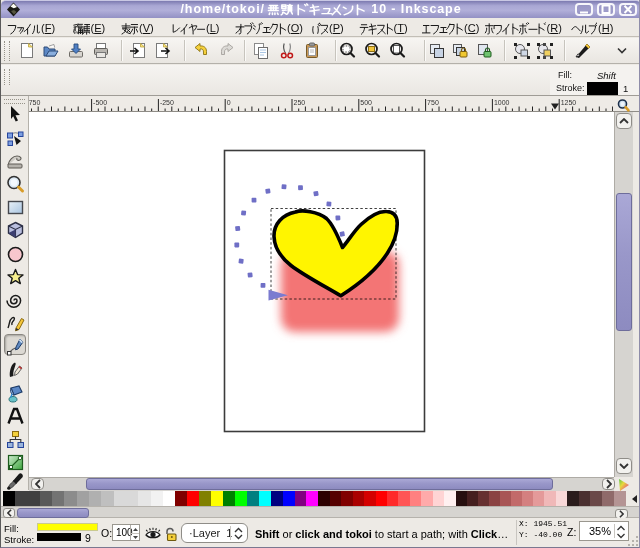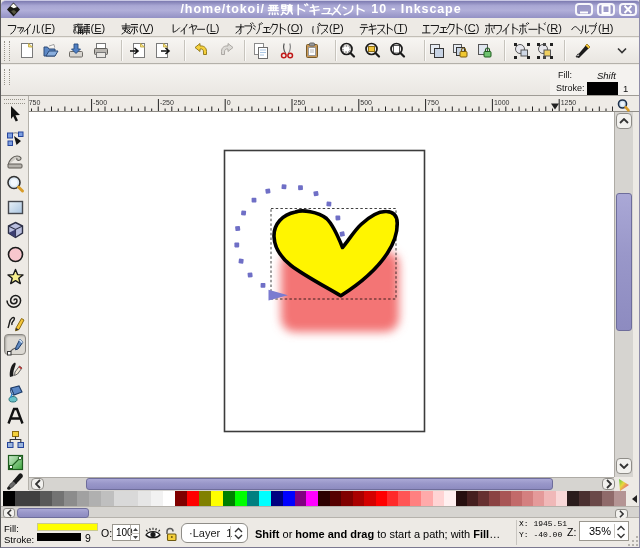--- a/index.html
+++ b/index.html
@@ -724,21 +724,21 @@
     <circle cx="8.8" cy="10" r="1" fill="#6e5a10"></circle>
   </svg>
 <div class="abs" style="left:180px;top:522.5px;width:67px;height:20.5px;background:#fff;border:1px solid #8f8d88;border-radius:6px">
     <span style="position:absolute;left:7px;top:3px;font-size:11px;color:#222">·Layer&nbsp; 1</span>
     <div style="position:absolute;right:16px;top:2px;bottom:2px;width:1px;background:#c8c5c0"></div>
     <svg style="position:absolute;right:3px;top:3.5px" width="11" height="13" viewBox="0 0 11 13">
       <path d="M2 5 L5.5 1.5 L9 5" fill="none" stroke="#333" stroke-width="1.4"></path>
       <path d="M2 8 L5.5 11.5 L9 8" fill="none" stroke="#333" stroke-width="1.4"></path>
     </svg>
   </div>
-<span class="abs" style="left:254px;top:528px;font-size:11px;white-space:nowrap"><b>Shift</b> or <b>home and drag</b> to start a path; with <b>Fill</b>…</span>
+<span class="abs" style="left:254px;top:528px;font-size:11px;white-space:nowrap"><b>Shift</b> or <b>click and tokoi</b> to start a path; with <b>Click</b>…</span>
 <div class="abs" style="left:515px;top:520px;width:1px;height:25px;background:#c8c5c0"></div>
 <span class="abs" style="left:518px;top:519px;width:43px;text-align:right;font-size:8px;font-family:'Liberation Mono',monospace;white-space:pre">X: 1945.51</span>
 <span class="abs" style="left:518px;top:530px;width:43px;text-align:right;font-size:8px;font-family:'Liberation Mono',monospace;white-space:pre">Y: -40.00</span>
 <span class="abs" style="left:566px;top:526px;font-size:10.5px">Z:</span>
 <div class="abs spin" style="left:578px;top:521px;width:50px;height:20px">
     <span style="position:absolute;left:9px;top:3px;font-size:11px">35%</span>
     <div style="position:absolute;right:13px;top:2px;bottom:2px;width:1px;background:#c8c5c0"></div>
     <svg style="position:absolute;right:2px;top:3px" width="10" height="14" viewBox="0 0 10 14">
       <path d="M1.5 5 L5 1.5 L8.5 5" fill="none" stroke="#333" stroke-width="1.3"></path>
       <path d="M1.5 9 L5 12.5 L8.5 9" fill="none" stroke="#333" stroke-width="1.3"></path>

